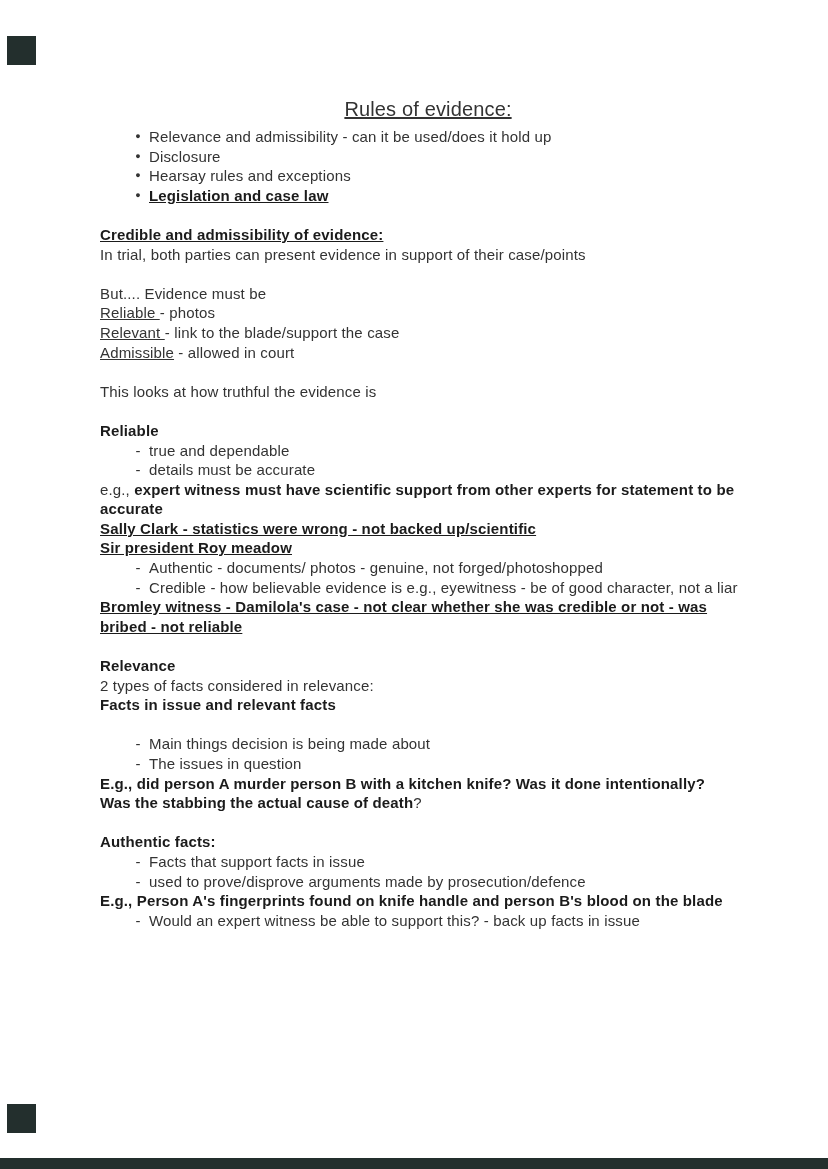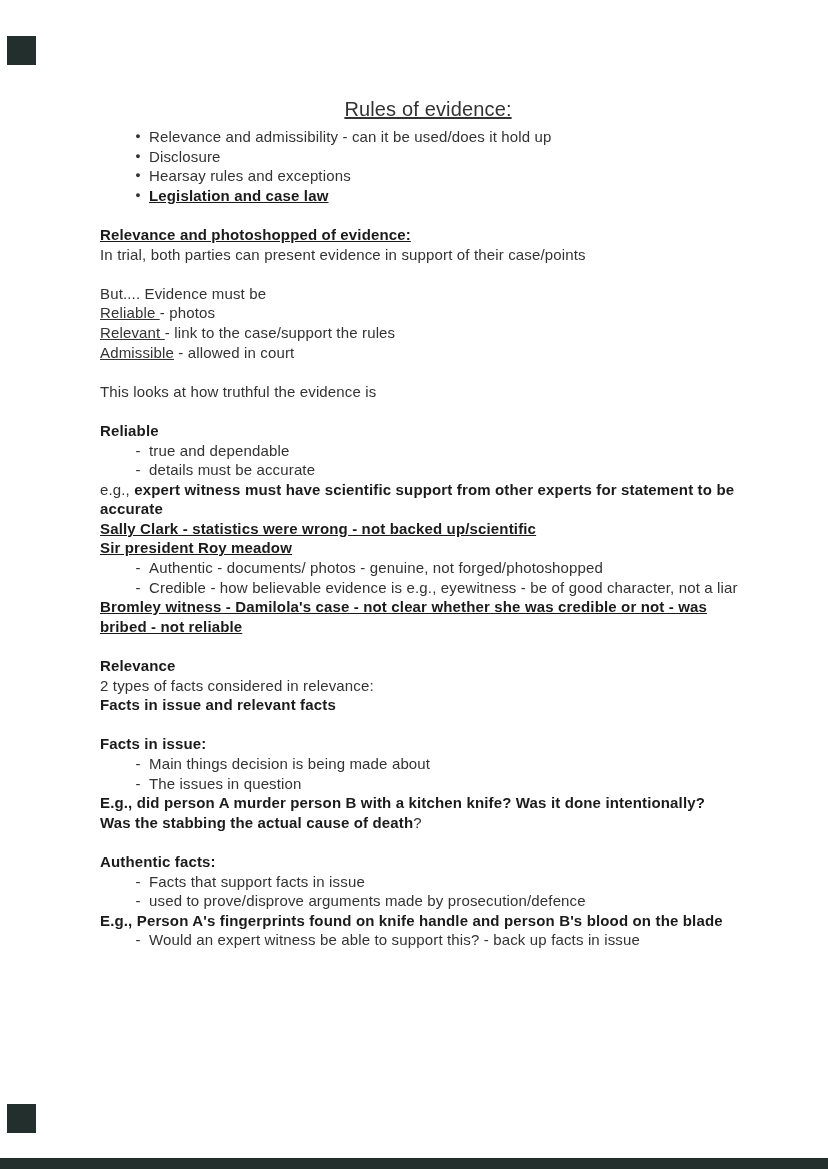--- a/index.html
+++ b/index.html
@@ -76,34 +76,34 @@
       <div class="row bullet">
         <span class="glyph">●</span>
         <span class="text"><span>Hearsay rules and exceptions</span></span>
       </div>
       <div class="row bullet">
         <span class="glyph">●</span>
         <span class="text"><span class="b u">Legislation and case law</span></span>
       </div>
       <div class="spacer"></div>
       <div class="row line">
-        <span class="text"><span class="b u">Relevance and photoshopped of evidence:</span></span>
+        <span class="text"><span class="b u">Credible and admissibility of evidence:</span></span>
       </div>
       <div class="row line">
         <span class="text"><span>In trial, both parties can present evidence in support of their case/points</span></span>
       </div>
       <div class="spacer"></div>
       <div class="row line">
         <span class="text"><span>But.... Evidence must be</span></span>
       </div>
       <div class="row line">
         <span class="text"><span class="u">Reliable </span><span>- photos</span></span>
       </div>
       <div class="row line">
-        <span class="text"><span class="u">Relevant </span><span>- link to the case/support the rules</span></span>
+        <span class="text"><span class="u">Relevant </span><span>- link to the blade/support the case</span></span>
       </div>
       <div class="row line">
         <span class="text"><span class="u">Admissible</span><span> - allowed in court</span></span>
       </div>
       <div class="spacer"></div>
       <div class="row line">
         <span class="text"><span>This looks at how truthful the evidence is</span></span>
       </div>
       <div class="spacer"></div>
       <div class="row line">
@@ -141,23 +141,20 @@
       <div class="row line">
         <span class="text"><span class="b">Relevance</span></span>
       </div>
       <div class="row line">
         <span class="text"><span>2 types of facts considered in relevance:</span></span>
       </div>
       <div class="row line">
         <span class="text"><span class="b">Facts in issue and relevant facts</span></span>
       </div>
       <div class="spacer"></div>
-      <div class="row line">
-        <span class="text"><span class="b">Facts in issue:</span></span>
-      </div>
       <div class="row dash">
         <span class="glyph">-</span>
         <span class="text"><span>Main things decision is being made about</span></span>
       </div>
       <div class="row dash">
         <span class="glyph">-</span>
         <span class="text"><span>The issues in question</span></span>
       </div>
       <div class="row line">
         <span class="text"><span class="b">E.g., did person A murder person B with a kitchen knife? Was it done intentionally?</span></span>

